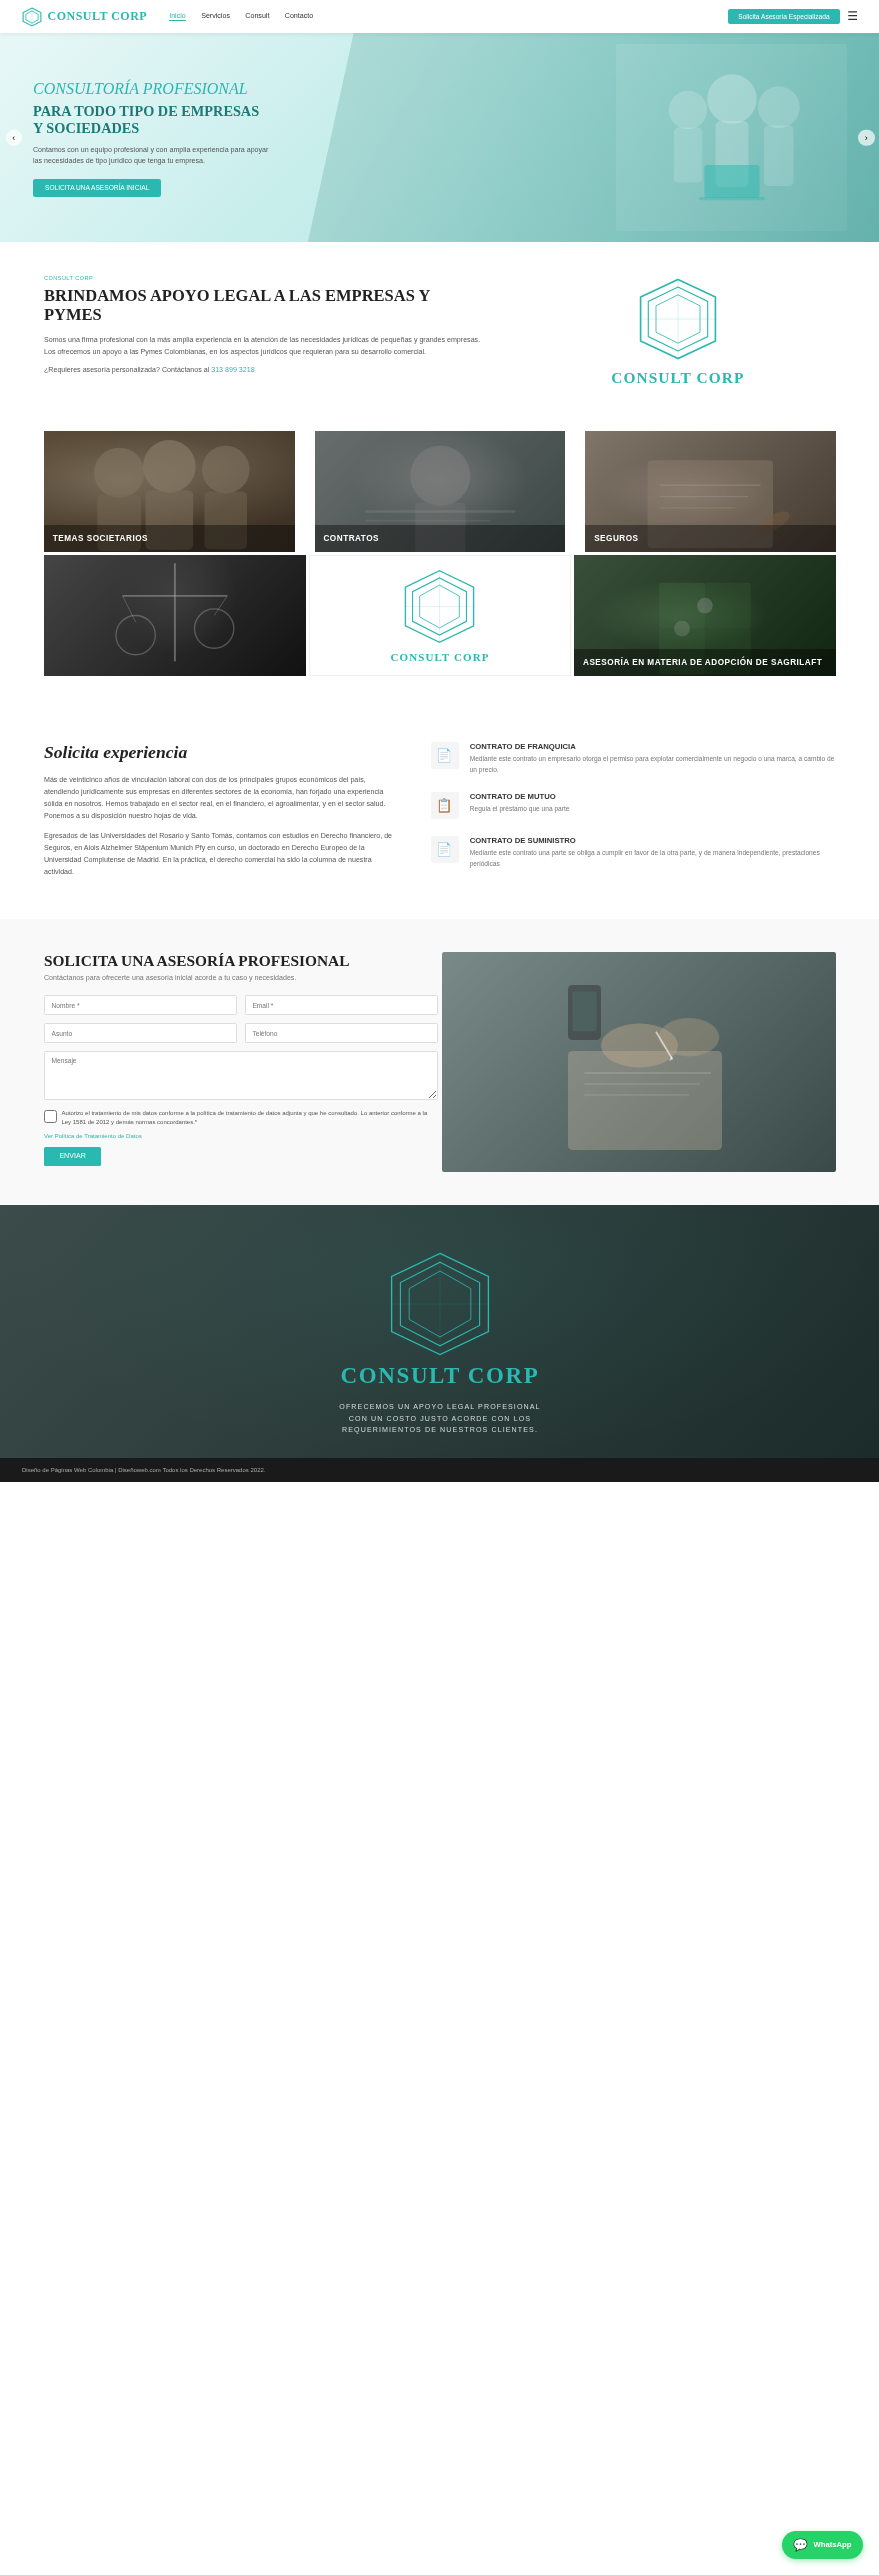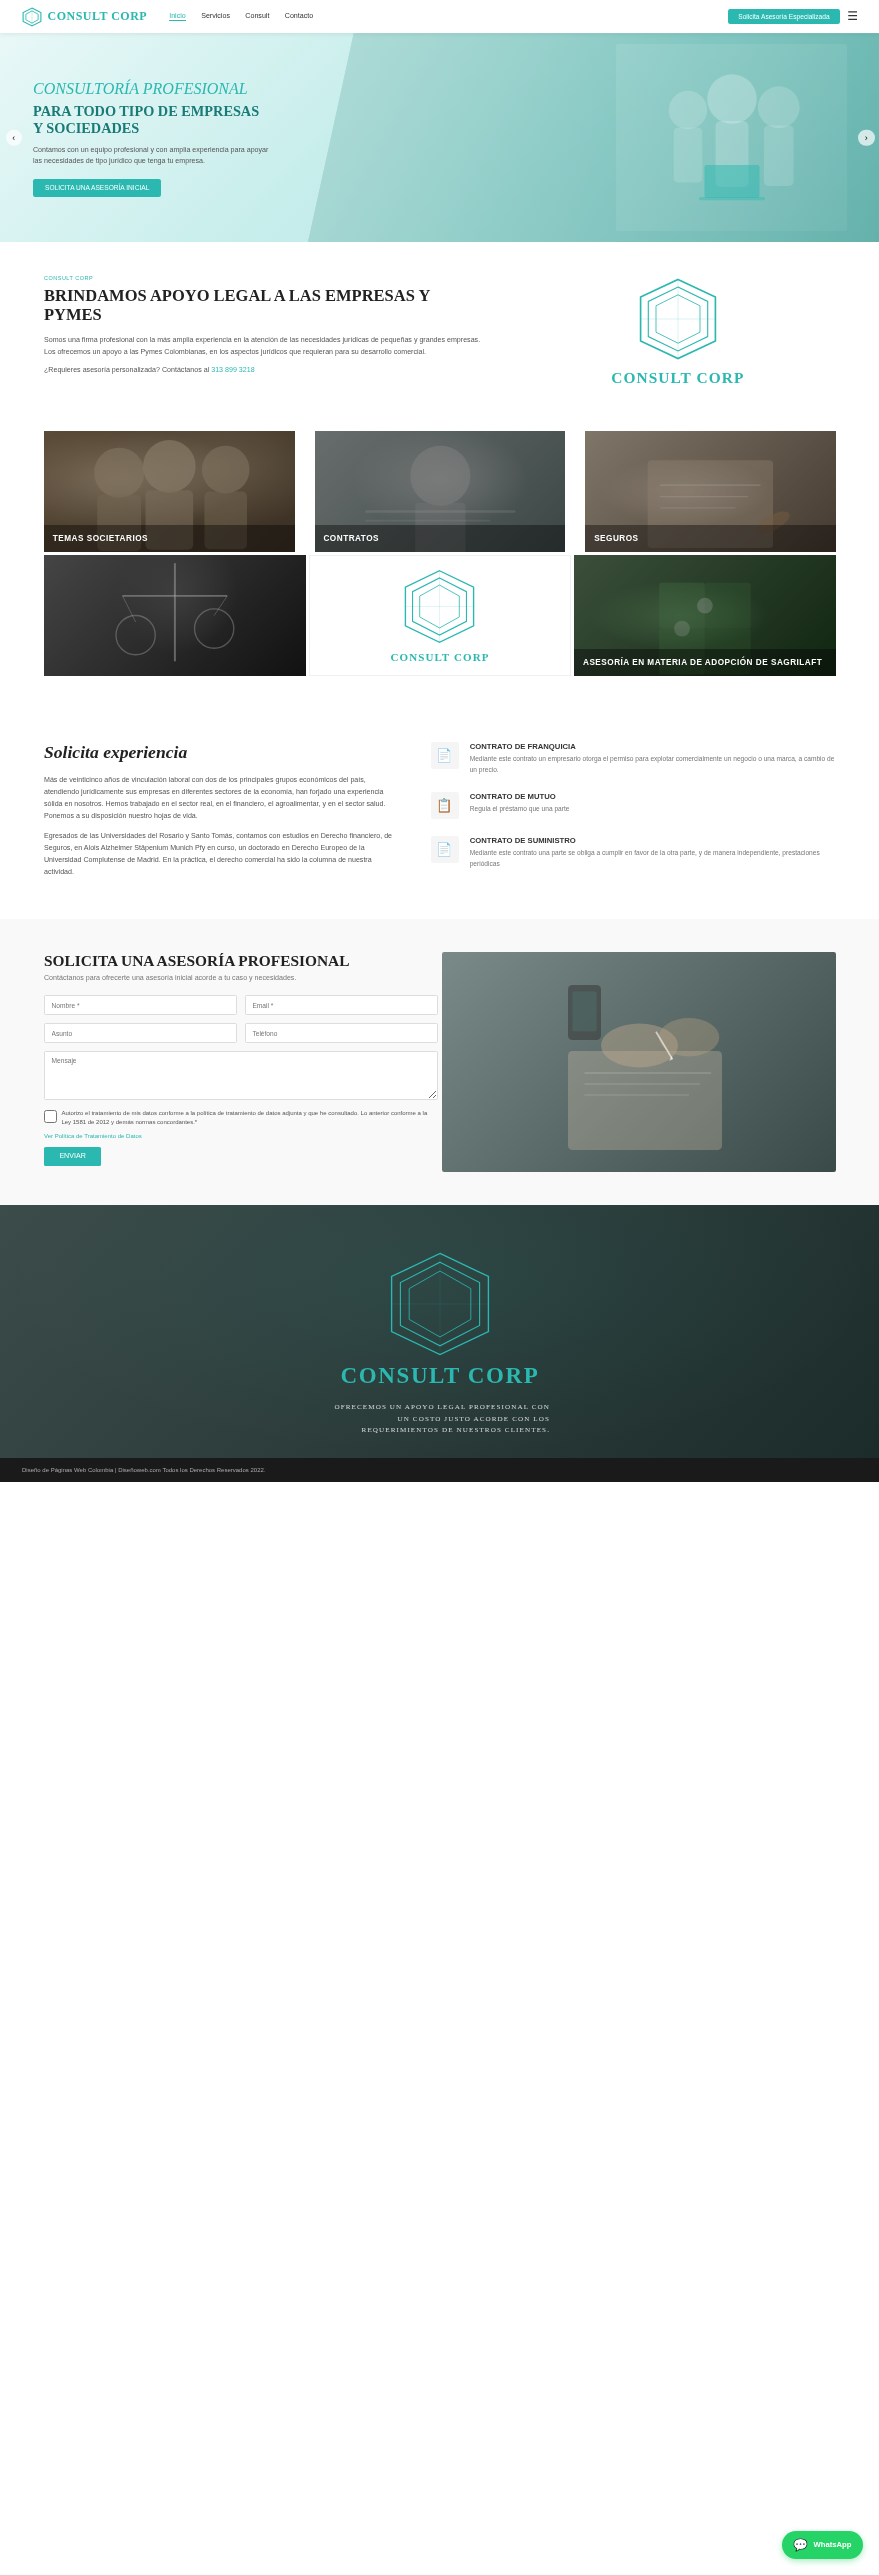--- a/index.html
+++ b/index.html
@@ -379,24 +379,24 @@
       flex-direction: column;
       align-items: center;
       justify-content: center;
     }
     .footer-brand-tagline {
       font-size: 7.1px;
       color: rgba(255,255,255,0.8);
       text-transform: uppercase;
       letter-spacing: 1.1px;
       margin-top: 8.8px;
-      font-family: Liberation Serif, serif;
+      font-family: Liberation Sans, sans-serif;
       max-width: 220px;
       line-height: 1.6;
-      text-align: right;
+      text-align: center;
     }
     .footer-brand-name {
       font-size: 23px;
       font-weight: 700;
       color: #2ab8b0;
       text-transform: uppercase;
       letter-spacing: 1.6px;
       margin: 4.4px 0;
     }
 

